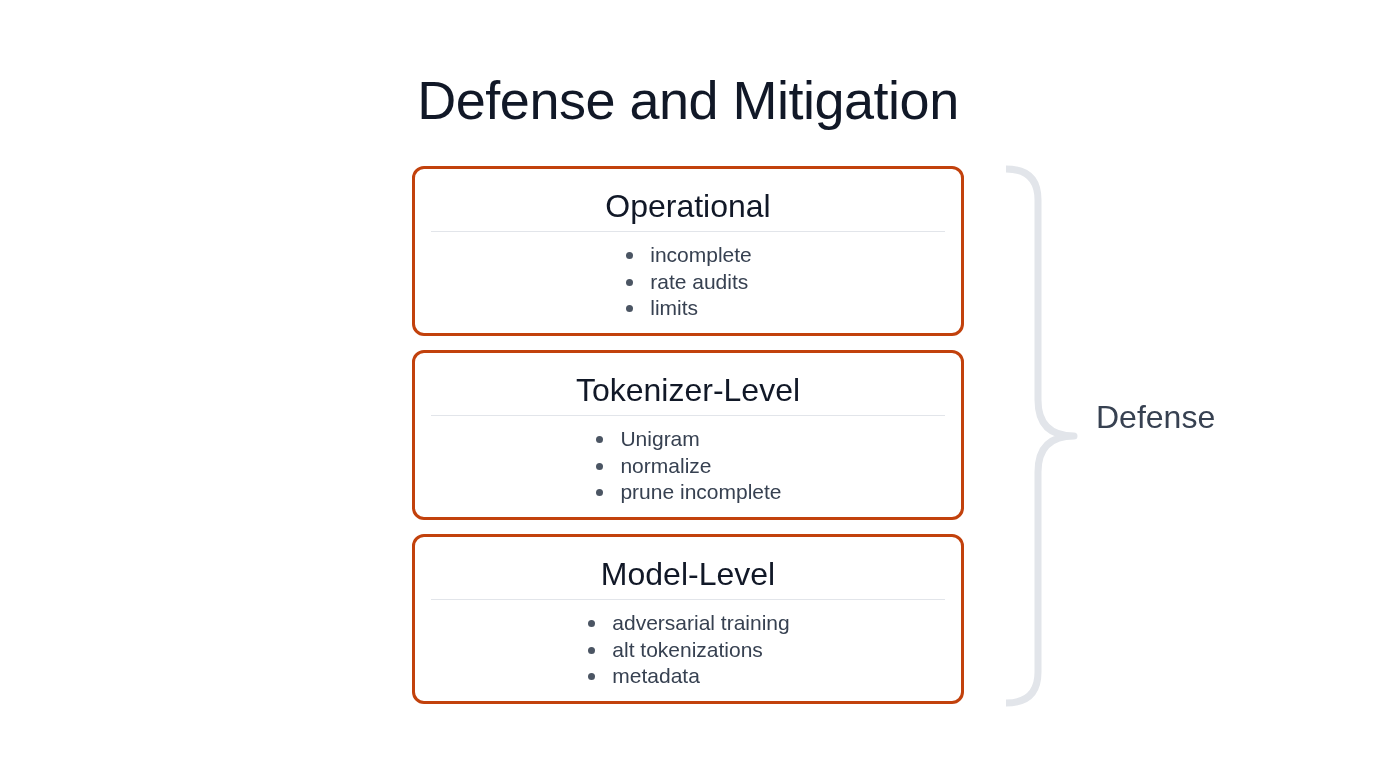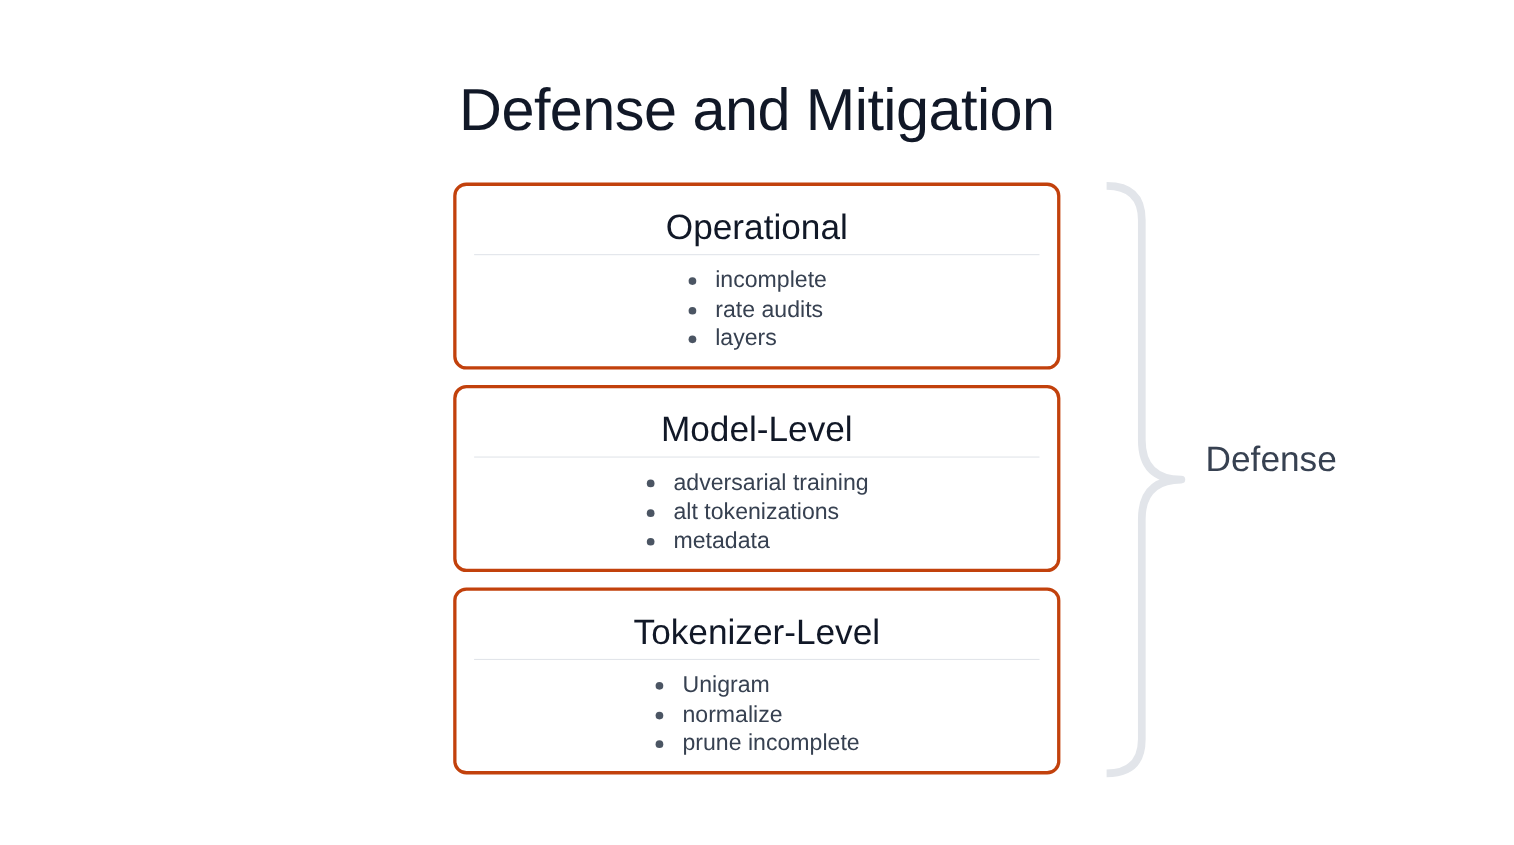--- a/index.html
+++ b/index.html
@@ -106,49 +106,49 @@
 
 <div class="layers">
 
   <div class="card">
     <div class="card-title">Operational</div>
     <div class="card-divider"></div>
     <div class="card-list">
       <ul>
         <li><span class="bullet"></span><span>incomplete</span></li>
         <li><span class="bullet"></span><span>rate audits</span></li>
-        <li><span class="bullet"></span><span>layers</span></li>
+        <li><span class="bullet"></span><span>limits</span></li>
+      </ul>
+    </div>
+  </div>
+
+  <div class="card">
+    <div class="card-title">Tokenizer-Level</div>
+    <div class="card-divider"></div>
+    <div class="card-list">
+      <ul>
+        <li><span class="bullet"></span><span>Unigram</span></li>
+        <li><span class="bullet"></span><span>normalize</span></li>
+        <li><span class="bullet"></span><span>prune incomplete</span></li>
       </ul>
     </div>
   </div>
 
   <div class="card">
     <div class="card-title">Model-Level</div>
     <div class="card-divider"></div>
     <div class="card-list">
       <ul>
         <li><span class="bullet"></span><span>adversarial training</span></li>
         <li><span class="bullet"></span><span>alt tokenizations</span></li>
         <li><span class="bullet"></span><span>metadata</span></li>
       </ul>
     </div>
   </div>
 
-  <div class="card">
-    <div class="card-title">Tokenizer-Level</div>
-    <div class="card-divider"></div>
-    <div class="card-list">
-      <ul>
-        <li><span class="bullet"></span><span>Unigram</span></li>
-        <li><span class="bullet"></span><span>normalize</span></li>
-        <li><span class="bullet"></span><span>prune incomplete</span></li>
-      </ul>
-    </div>
-  </div>
-
 </div>
 
 <svg class="brace" viewBox="0 0 90 552" xmlns="http://www.w3.org/2000/svg">
   <path d="M 6 9 Q 38 9 38 40 L 38 240 Q 38 276 74 276 Q 38 276 38 312 L 38 512 Q 38 543 6 543" fill="none" stroke="#e2e5ea" stroke-width="7" stroke-linecap="butt" stroke-linejoin="round"></path>
 </svg>
 
 <div class="brace-label">
   <div>Defense</div>
 </div>
 

